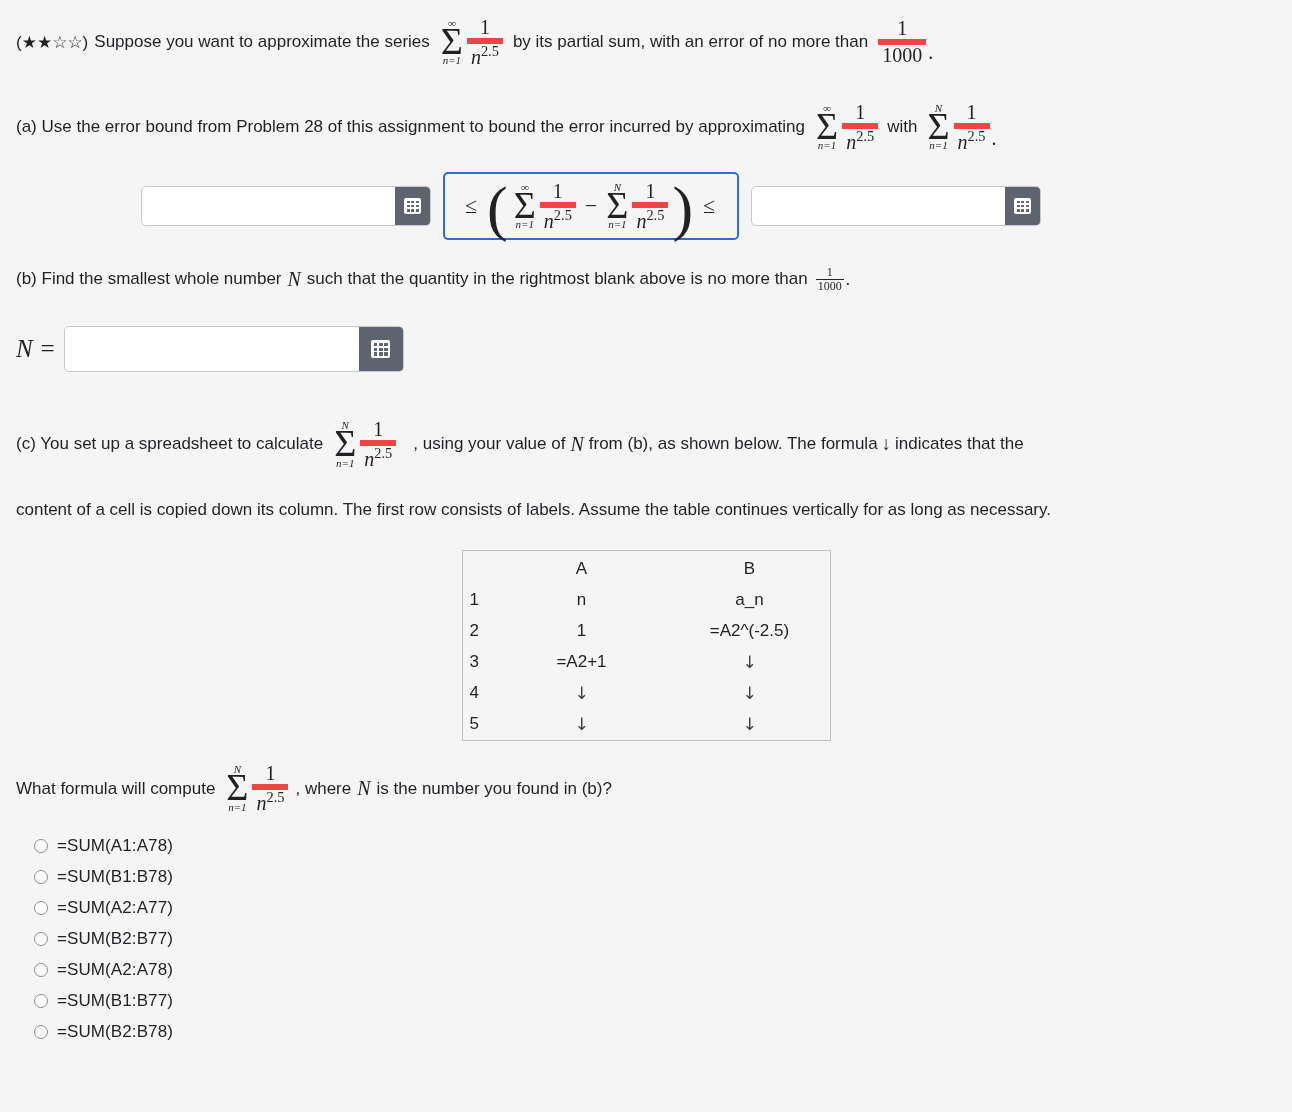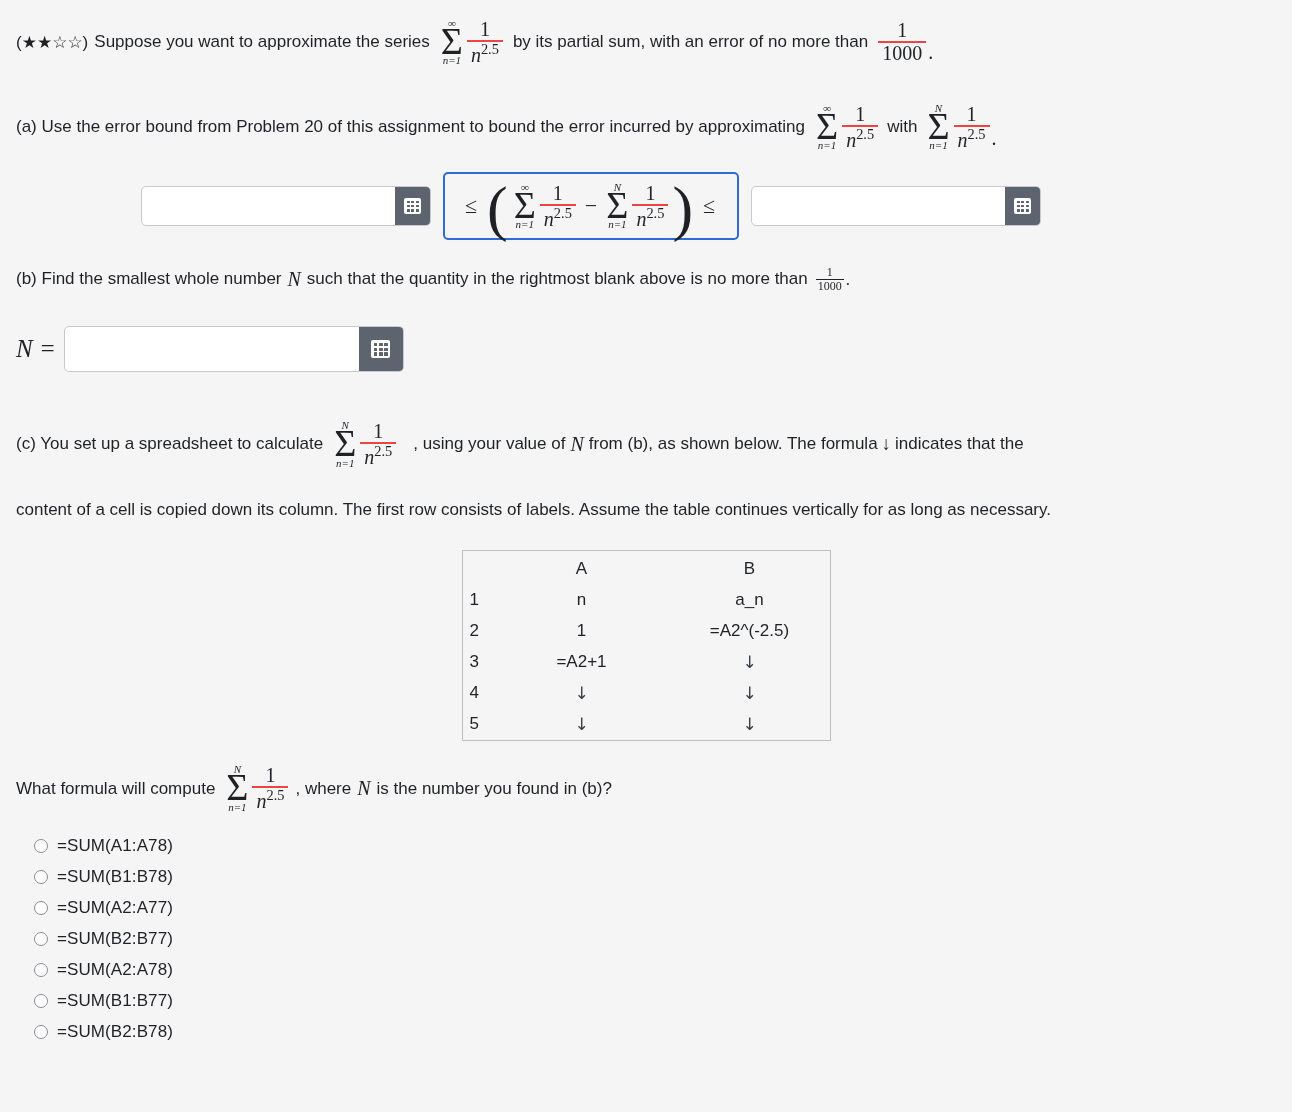--- a/index.html
+++ b/index.html
@@ -26,21 +26,21 @@
   .frac {
     display: inline-flex;
     flex-direction: column;
     align-items: center;
     vertical-align: middle;
     font-family: "Liberation Serif", serif;
     line-height: 1.05;
     margin: 0 2px;
   }
   .frac .num { padding: 0 4px; }
-  .frac .den { padding: 0 4px; border-top: 2px solid #ef4444; }
+  .frac .den { padding: 0 4px; border-top: 6px solid #ef4444; }
 
   .sumop {
     display: inline-flex;
     flex-direction: column;
     align-items: center;
     vertical-align: middle;
     font-family: "Liberation Serif", serif;
     line-height: 1;
     margin: 0 2px;
   }
@@ -262,21 +262,21 @@
     <span class="txt" style="margin-left:8px">by its partial sum, with an error of no more than</span>
 
     <span class="frac" style="font-size:20px;margin-left:10px">
       <span class="num mroman">1</span>
       <span class="den mroman">1000</span>
     </span>
     <span class="txt mroman" style="font-size:20px;align-self:flex-end;padding-bottom:6px">.</span>
   </div>
 
   <div class="prow q-line2">
-    <span class="txt">(a) Use the error bound from Problem 20 of this assignment to bound the error incurred by approximating</span>
+    <span class="txt">(a) Use the error bound from Problem 28 of this assignment to bound the error incurred by approximating</span>
 
     <span class="sumfrac" style="margin-left:9px">
       <span class="sumop">
         <span class="lim top mroman">∞</span>
         <span class="big">Σ</span>
         <span class="lim bot">n=1</span>
       </span>
       <span class="frac" style="font-size:20px">
         <span class="num mroman">1</span>
         <span class="den"><i class="mserif">n</i><span class="sup mroman">2.5</span></span>

